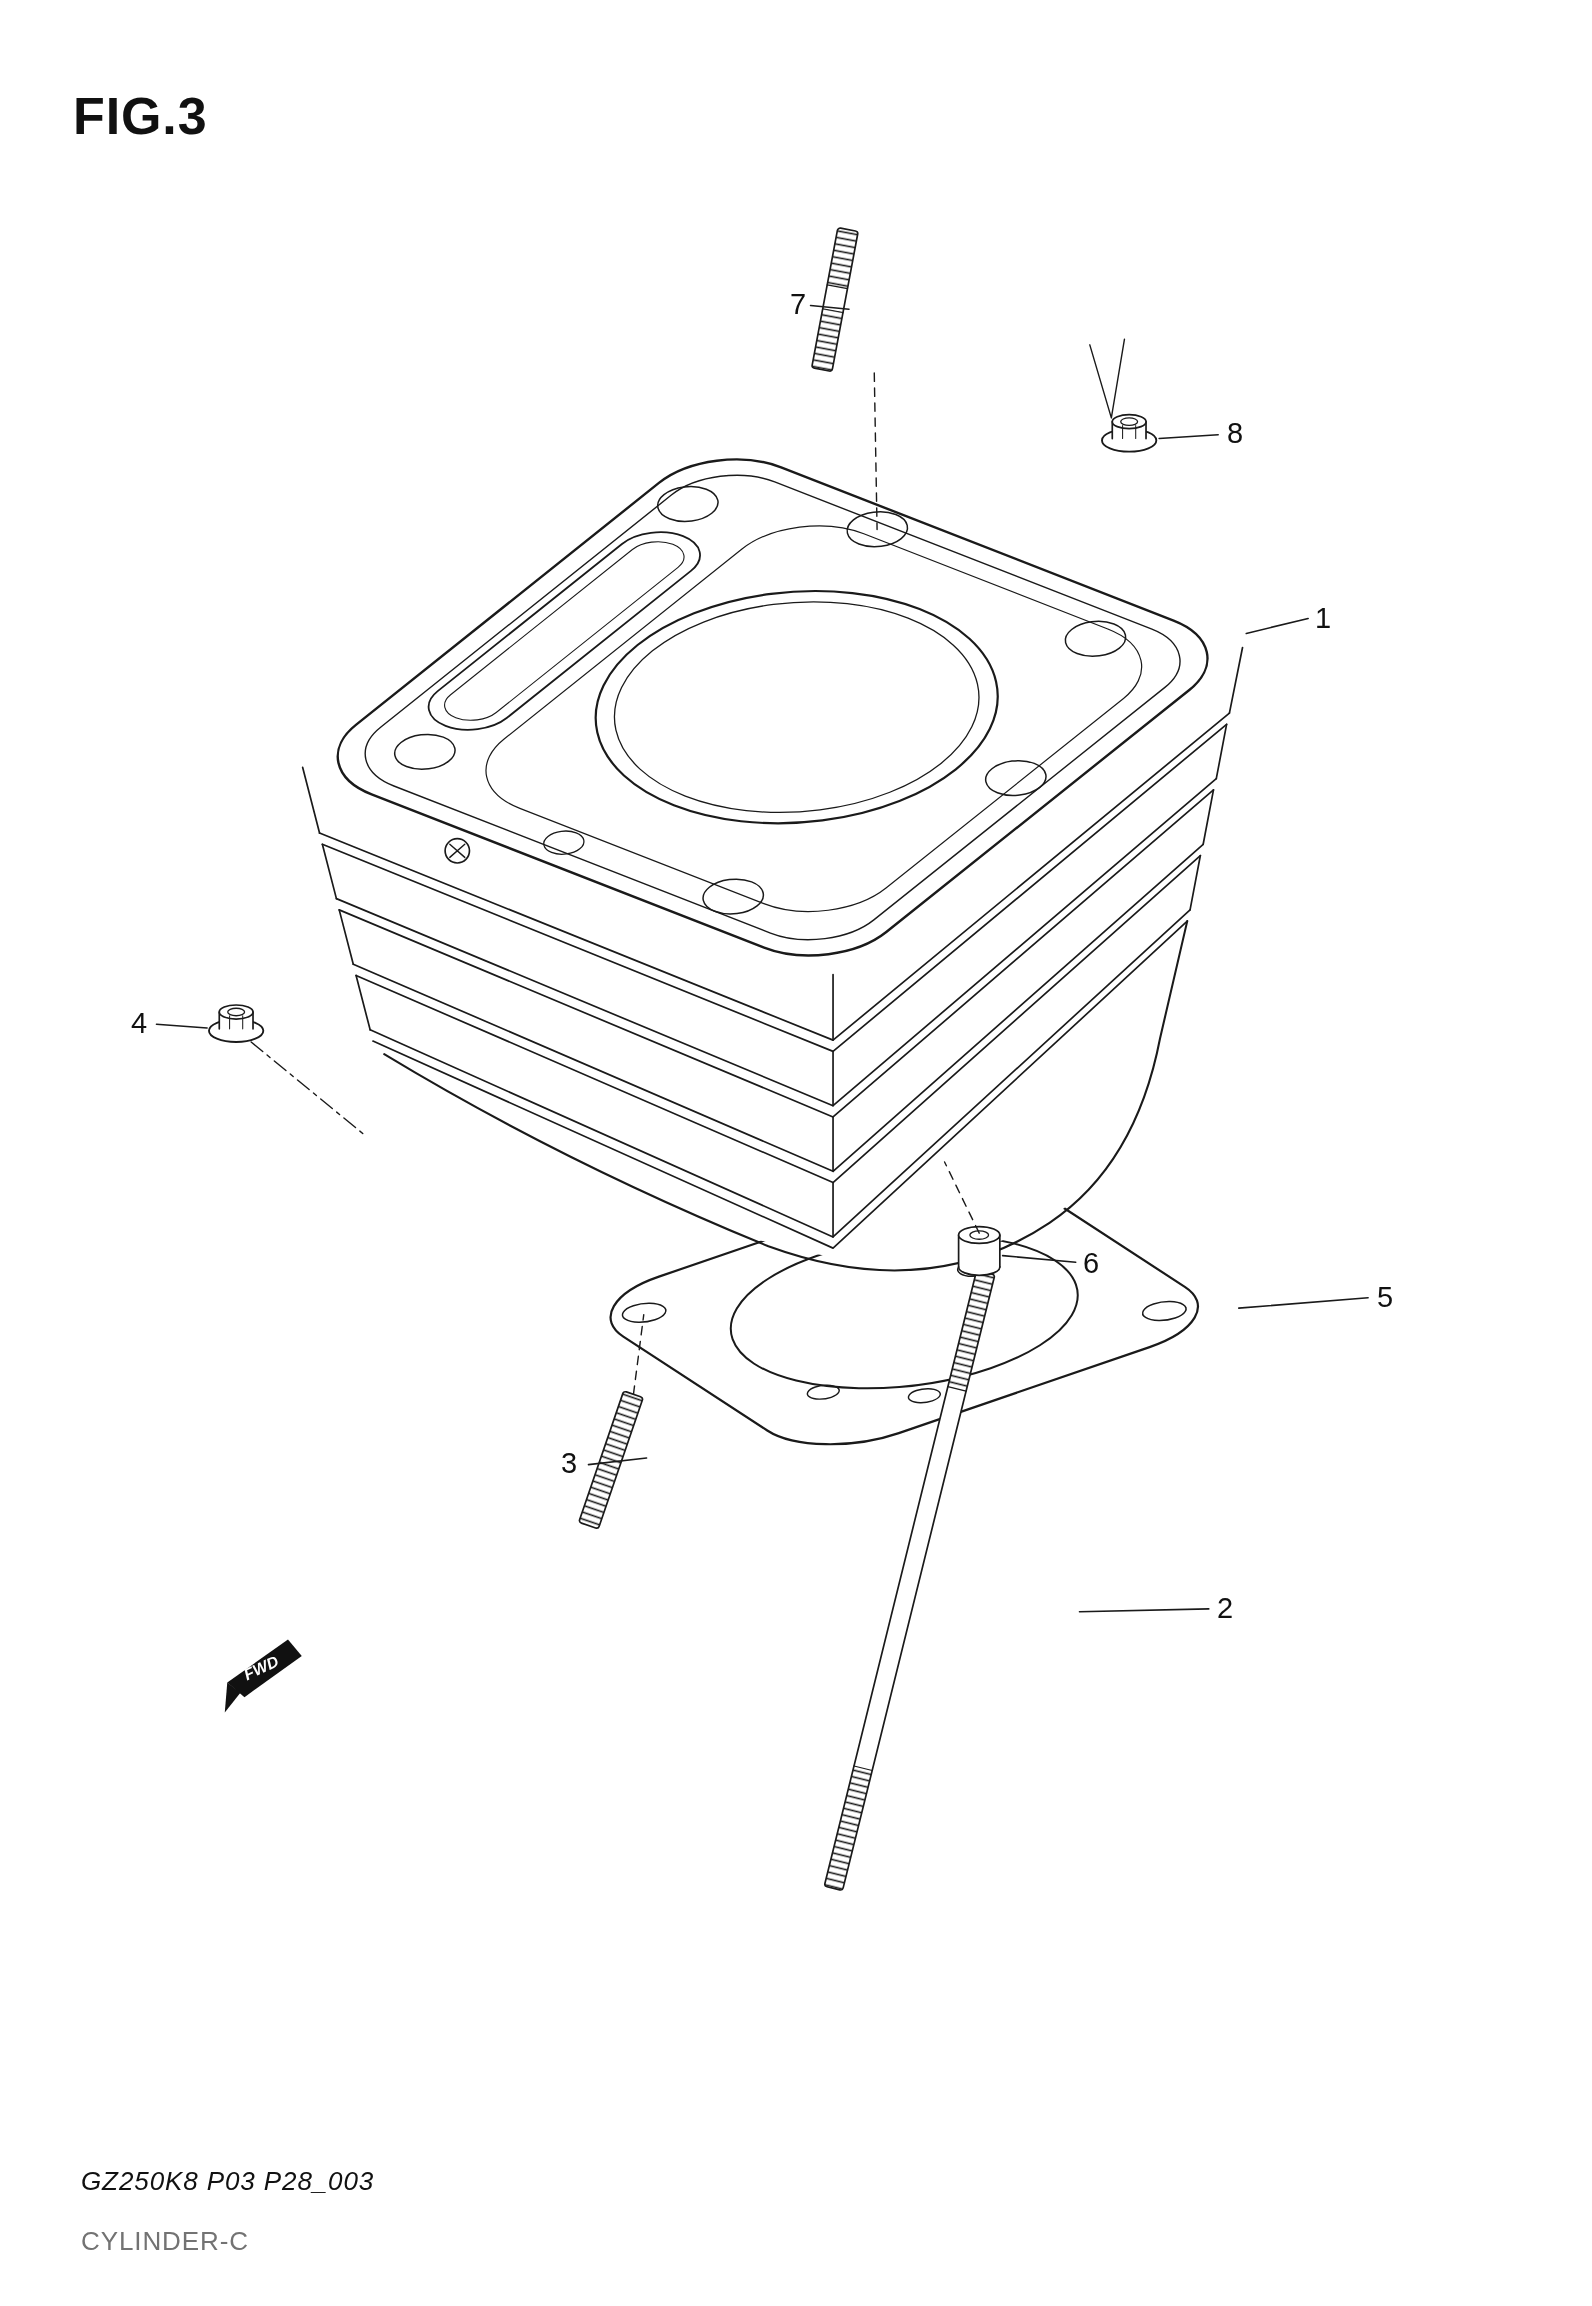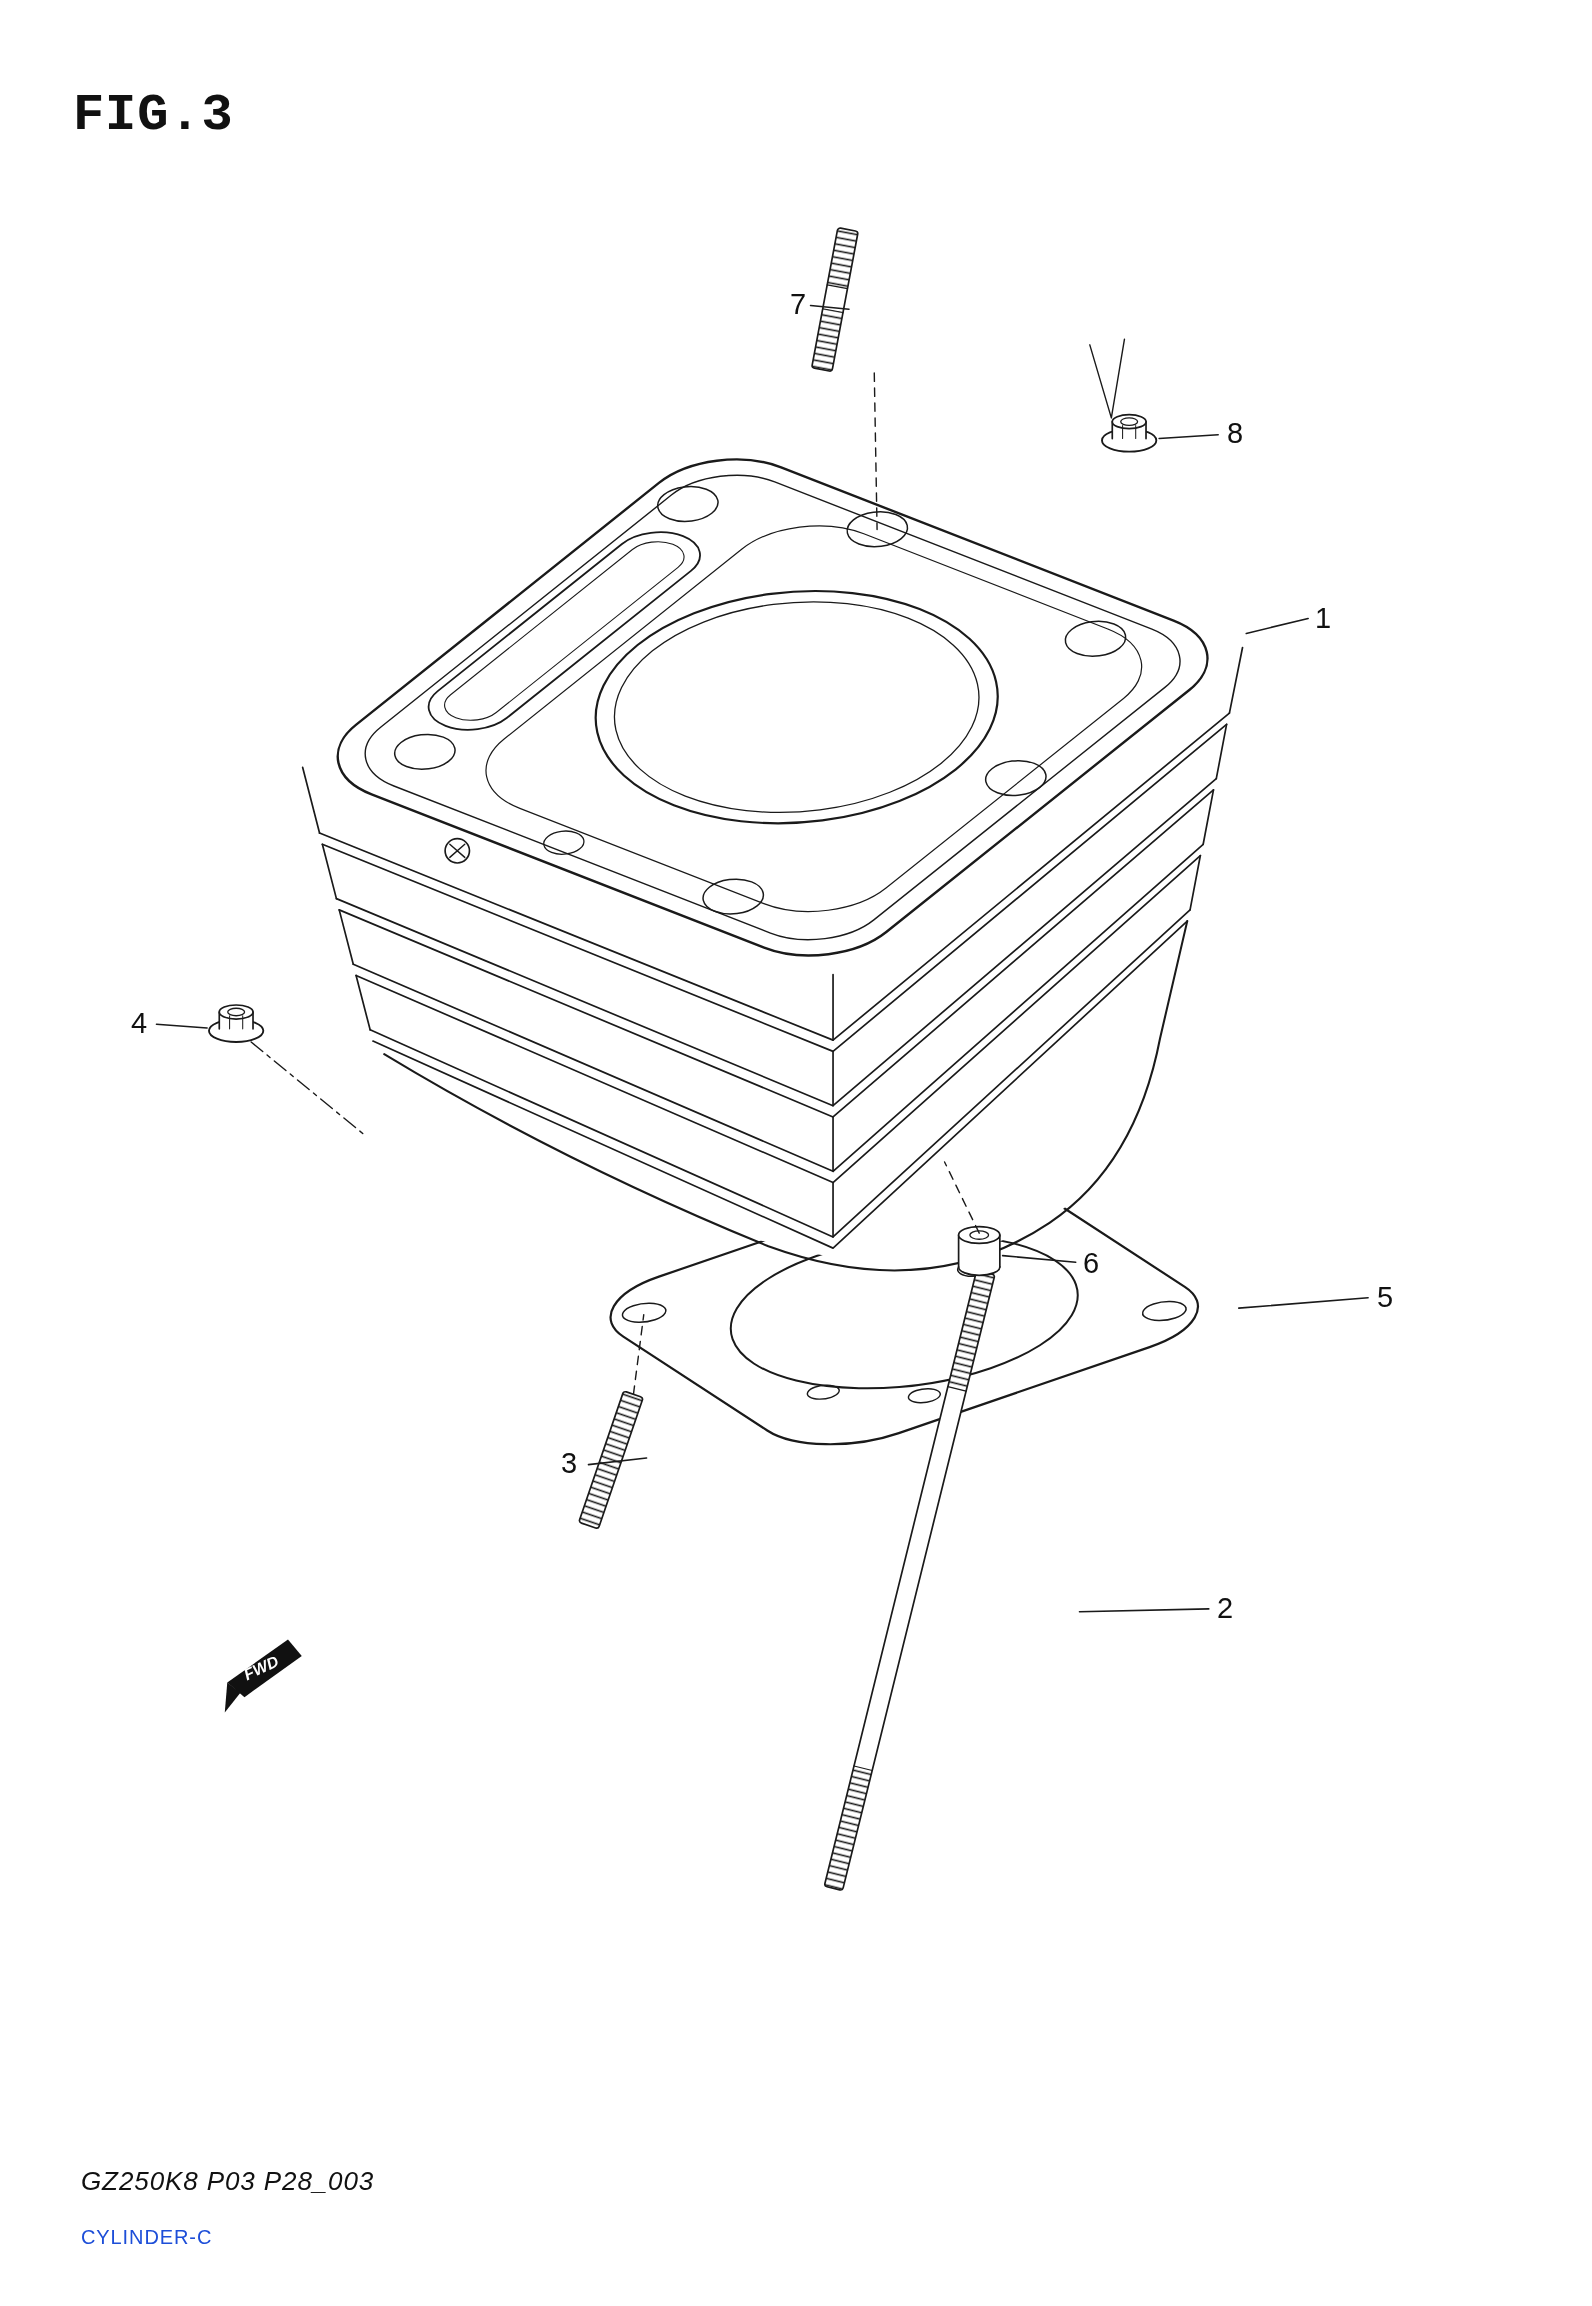--- a/index.html
+++ b/index.html
@@ -1,34 +1,34 @@
 <!DOCTYPE html>
 <html style="font-size:15px"><head>
 <meta charset="utf-8">
 <style>
   html,body{margin:0;padding:0;background:#ffffff;}
   body{width:1593px;height:2307px;font-family:"Liberation Sans",sans-serif;}
   .page{position:relative;width:1593px;height:2307px;background:#fff;overflow:hidden;}
   .art{position:absolute;left:0;top:0;}
   .fig-title{
     position:absolute;left:73px;top:86px;
-    font-size:52px;font-weight:bold;letter-spacing:0.9px;color:#111;font-family:Liberation Mono, monospace;
+    font-size:52px;font-weight:bold;letter-spacing:0.9px;color:#111;
   }
   .callout{
     position:absolute;transform:translate(-50%,-50%);
     font-size:29px;color:#111;line-height:1;cursor:pointer;
     padding:3.7px 5.6px;
   }
   .footer-code{
     position:absolute;left:81px;top:2166px;
     font-size:26px;color:#111;letter-spacing:0.9px;font-style:italic;
   }
   .footer-name{
     position:absolute;left:81px;top:2226px;
-    font-size:20px;color:#1d4ed8;letter-spacing:0.9px;
+    font-size:26px;color:#737373;letter-spacing:0.9px;
   }
 </style>
 </head>
 <body>
 
 <div class="page">
 
   <svg class="art" width="1593" height="2307" viewBox="0 0 1700 2462" xmlns="http://www.w3.org/2000/svg">
 
     <defs>

